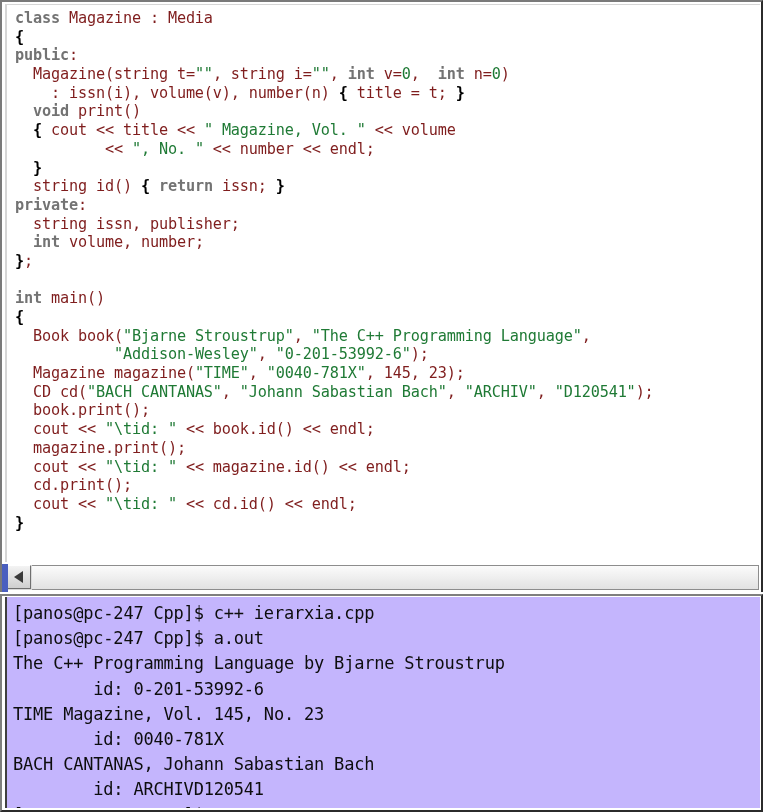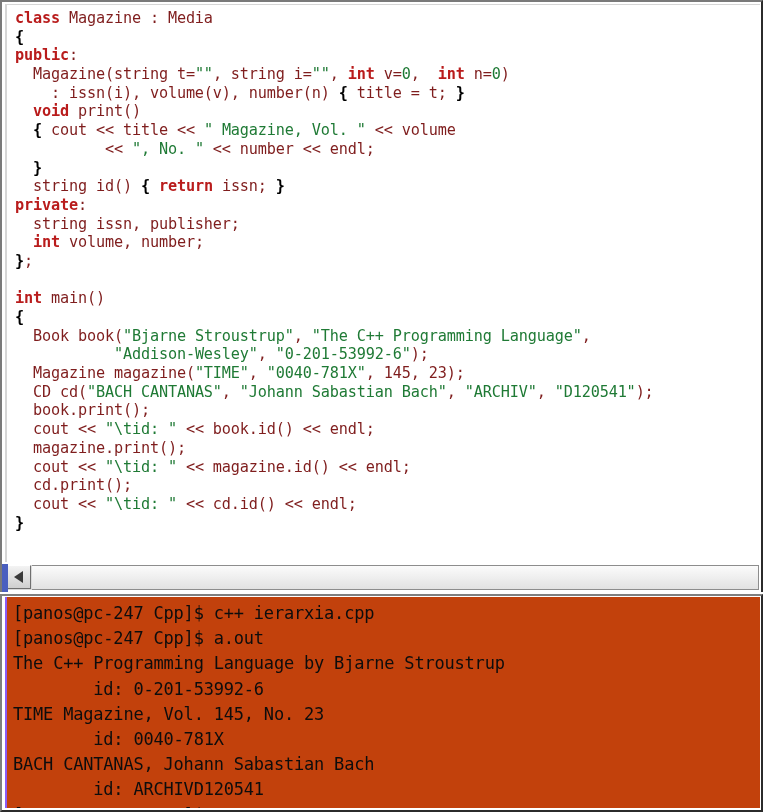--- a/index.html
+++ b/index.html
@@ -56,21 +56,21 @@
     top: 4px;
     right: 0;
     font-family: "DejaVu Sans Mono", "Liberation Mono", monospace;
     font-size: 15.2px;
     line-height: 18.7px;
     color: #111111;
     white-space: pre;
     letter-spacing: -0.15px;
   }
   .code .ln { display: block; height: 18.7px; }
-  .kw  { color: #b91c1c; font-weight: bold; }
+  .kw  { color: #737373; font-weight: bold; }
   .str { color: #1f7a35; }
   .num { color: #1f7a35; }
   .br  { font-weight: bold; color: #000000; }
   .pl  { color: #7f1d1d; }
 
   
   .hscroll {
     position: absolute;
     left: 3px;
     right: 2px;
@@ -139,22 +139,22 @@
     border-left: 2px solid #7f7f7f;
     border-right: 2px solid #2b2b2b;
     border-bottom: 2px solid #2b2b2b;
   }
   .terminal-inner {
     position: absolute;
     left: 3px;
     top: 1px;
     right: 1px;
     bottom: 2px;
-    background: #c2410c;
-    border-left: 2px solid #8b5cf6;
+    background: #c4b5fd;
+    border-left: 2px solid #404040;
     box-sizing: border-box;
     overflow: hidden;
   }
   .term-text {
     position: absolute;
     left: 6px;
     top: 4px;
     right: 0;
     font-family: "DejaVu Sans Mono", "Liberation Mono", monospace;
     font-size: 17px;

